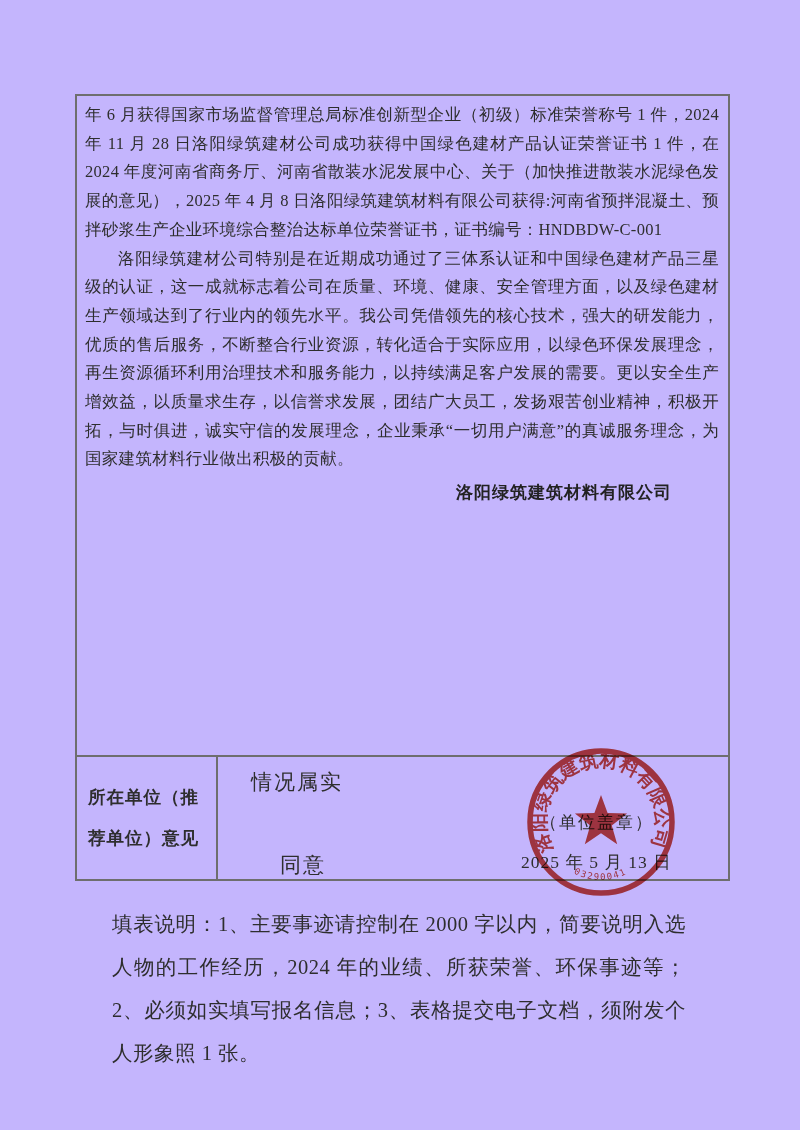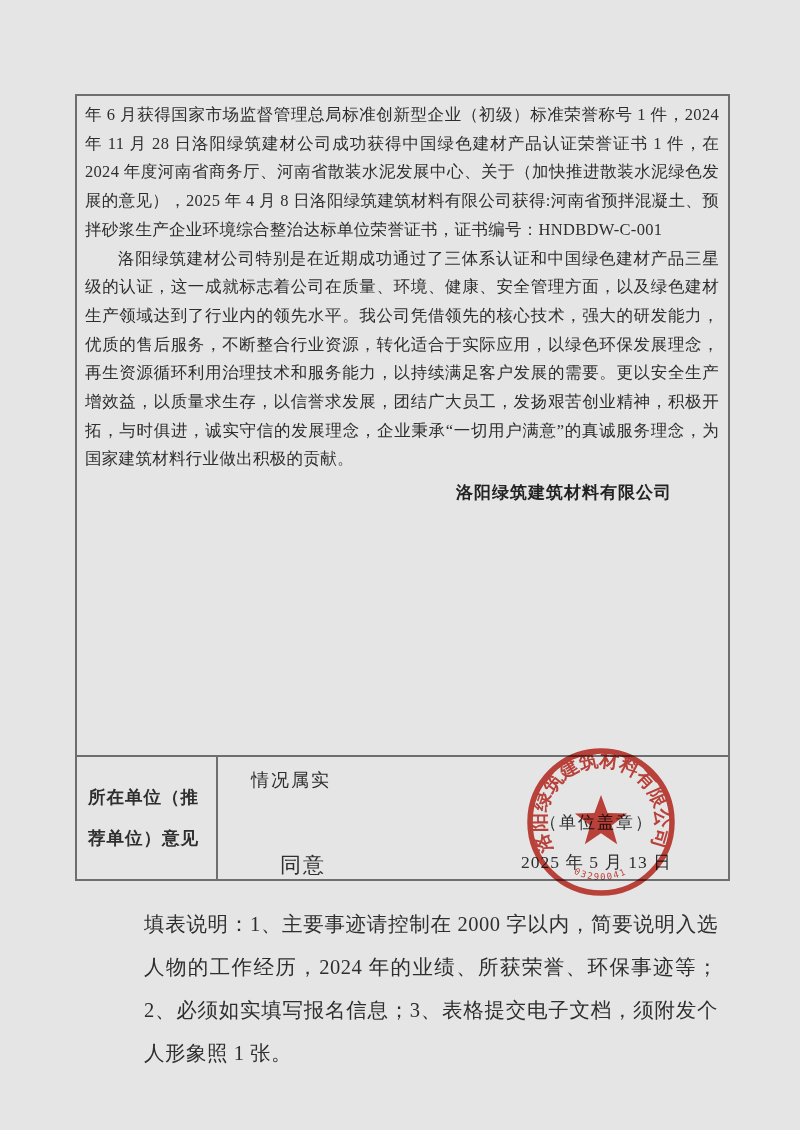--- a/index.html
+++ b/index.html
@@ -1,19 +1,19 @@
 <!DOCTYPE html>
 <html><head>
 <meta charset="utf-8">
 <style>
   * { margin:0; padding:0; box-sizing:border-box; }
   html,body { background:#ffffff; }
   body { font-family:"Liberation Serif","DejaVu Serif",serif; color:#2e2e2e; }
   .page {
-    position:relative; width:800px; height:1130px; background:#e5e5e5;
+    position:relative; width:800px; height:1130px; background:#c4b5fd;
     overflow:hidden; margin:0 auto;
   }
   .doc-table {
     position:absolute; left:75px; top:94px; width:655px; height:787px;
     border:2px solid #6e6e6e;
     display:grid; grid-template-rows:659px 1fr;
   }
   .main-cell { padding:5px 9px 0 8px; overflow:hidden; }
   .body-text p {
     font-size:16.5px; line-height:28.7px; text-align:justify;
@@ -28,32 +28,32 @@
     border-top:2px solid #6e6e6e;
     display:grid; grid-template-columns:141px 1fr;
   }
   .opinion-label-cell {
     border-right:2px solid #6e6e6e;
     display:flex; align-items:center; justify-content:center;
     padding:0 11px; text-align:left;
     font-size:17.5px; line-height:41px; color:#2e2e2e; letter-spacing:1px;font-weight:bold;
   }
   .opinion-content-cell { position:relative; }
-  .statement-1 { position:absolute; left:33px; top:11px; font-size:18px; letter-spacing:2px;text-align:center; }
+  .statement-1 { position:absolute; left:33px; top:11px; font-size:21px; letter-spacing:2px;text-align:center; }
   .statement-2 { position:absolute; left:62px; top:49px; font-size:21px; letter-spacing:2px;margin-top:45px; }
   .seal-hint   { position:absolute; left:322px; top:54px; font-size:17px; letter-spacing:2px; }
   .opinion-date{ position:absolute; left:303px; top:93px; font-size:17.5px; letter-spacing:1px; }
   .stamp {
     position:absolute; left:523px; top:744px; width:156px; height:156px;
     mix-blend-mode:multiply; opacity:0.92; z-index:5; pointer-events:none;
   }
   .notes {
     position:absolute; left:112px; top:903px; width:574px;
     font-size:20.5px; line-height:43px; text-align:justify;
-    color:#2e2e2e; letter-spacing:0.5px;margin-left:32px;
+    color:#2e2e2e; letter-spacing:0.5px;
   }
 </style>
 </head>
 <body>
 
 <div class="page">
 
   <div class="doc-table">
 
     <div class="main-cell">

